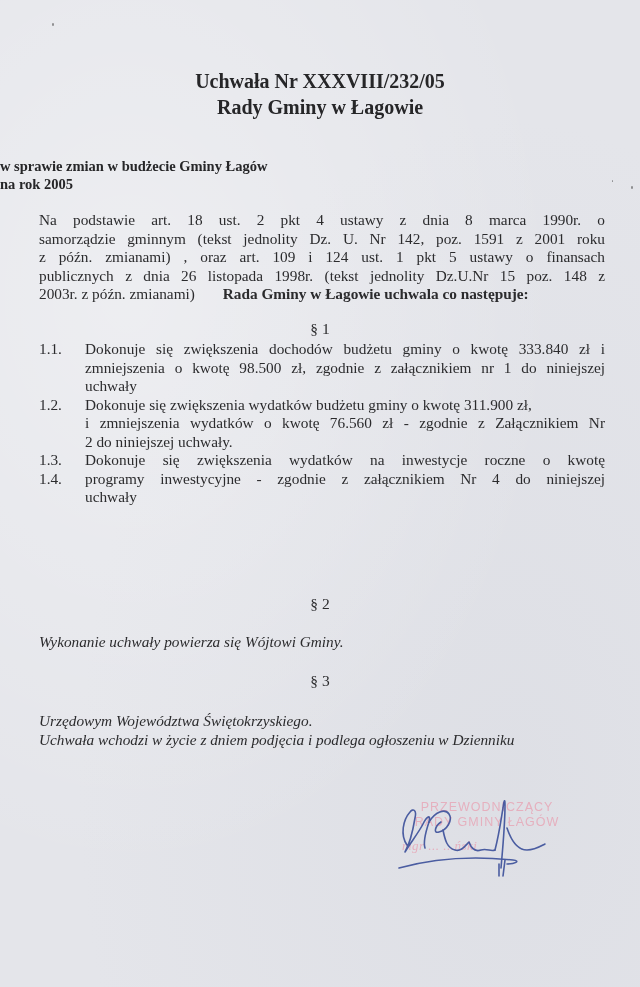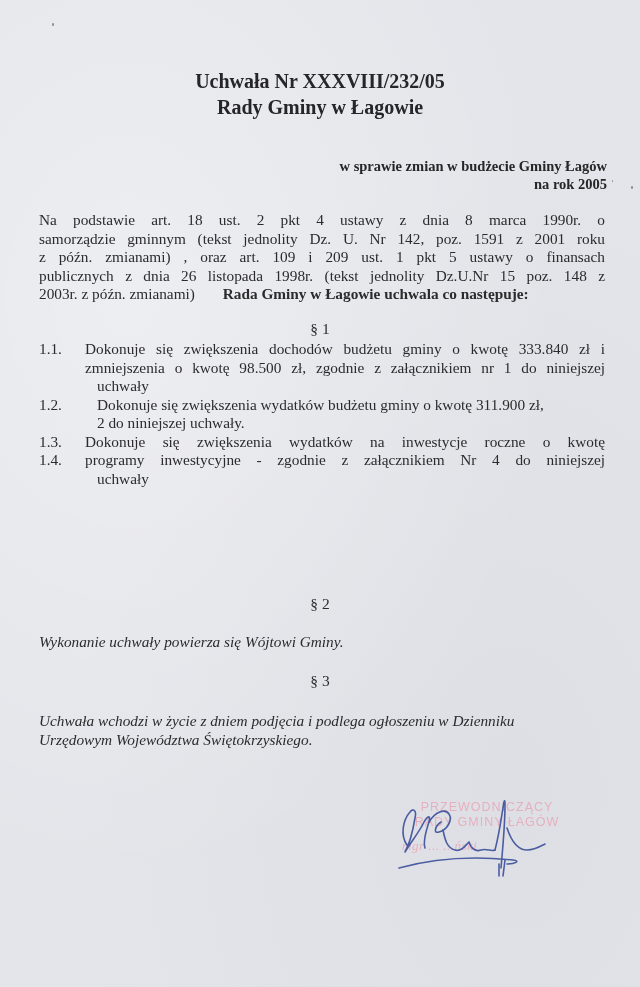--- a/index.html
+++ b/index.html
@@ -38,21 +38,21 @@
       text-align: center;
       font-weight: bold;
       font-size: 20px;
       line-height: 26px;
       color: #262628;
     }
     .subject-block {
       position: absolute;
       left: 0; width: 607px;
       top: 157px;
-      text-align: right;
+      text-align: left;
       font-weight: bold;
       font-size: 14.5px;
       line-height: 18px;
       color: #262628;
     }
     .preamble {
       position: absolute;
       left: 39px;
       width: 566px;
       top: 211px;
@@ -96,21 +96,20 @@
       width: 520px;
     }
     .item-text .line {
       display: block;
       white-space: nowrap;
       text-align: justify;
       text-align-last: justify;
     }
     .item-text .line.last {
       text-align-last: left;
-      margin-left: 12px;
     }
     .para {
       position: absolute;
       left: 39px;
       width: 566px;
       font-size: 15.3px;
       line-height: 18.6px;
     }
     .para .line { display: block; white-space: nowrap; font-style: italic; }
     .stamp {
@@ -158,40 +157,41 @@
   </div>
 
   <div class="subject-block">
     <div>w sprawie zmian w budżecie Gminy  Łagów</div>
     <div>na rok 2005</div>
   </div>
 
   <div class="preamble">
     <span class="line">Na   podstawie   art.  18  ust.  2   pkt   4   ustawy  z   dnia  8   marca   1990r.  o</span>
     <span class="line">samorządzie  gminnym  (tekst jednolity Dz. U. Nr 142, poz. 1591 z 2001 roku</span>
-    <span class="line">z późn. zmianami) ,   oraz  art.  109  i  209  ust.  1  pkt  5   ustawy  o  finansach</span>
+    <span class="line">z późn. zmianami) ,   oraz  art.  109  i  124  ust.  1  pkt  5   ustawy  o  finansach</span>
     <span class="line">publicznych z dnia 26 listopada 1998r.    (tekst jednolity Dz.U.Nr 15 poz. 148 z</span>
     <span class="line last"><span>2003r.  z późn.  zmianami) </span><b>Rada Gminy w Łagowie uchwala co następuje:</b></span>
   </div>
 
   <div class="section-mark" style="top:320px;">§ 1</div>
 
   <div class="items">
     <div class="item">
       <div class="item-num">1.1.</div>
       <div class="item-text">
         <span class="line">Dokonuje się zwiększenia dochodów budżetu gminy o kwotę 333.840 zł i</span>
         <span class="line">zmniejszenia o kwotę 98.500 zł, zgodnie z załącznikiem nr 1 do niniejszej</span>
         <span class="line last">uchwały</span>
       </div>
     </div>
     <div class="item">
       <div class="item-num">1.2.</div>
       <div class="item-text">
         <span class="line last">Dokonuje się zwiększenia wydatków budżetu gminy o kwotę 311.900  zł,</span>
+        <span class="line">i zmniejszenia wydatków o kwotę 76.560 zł - zgodnie z Załącznikiem Nr</span>
         <span class="line last">2 do niniejszej uchwały.</span>
       </div>
     </div>
     <div class="item">
       <div class="item-num">1.3.</div>
       <div class="item-text">
         <span class="line">Dokonuje  się  zwiększenia  wydatków  na   inwestycje  roczne   o  kwotę</span>
       </div>
     </div>
     <div class="item">
@@ -203,22 +203,22 @@
     </div>
   </div>
 
   <div class="section-mark" style="top:595px;">§ 2</div>
   <div class="para" style="top:633px;">
     <span class="line">Wykonanie uchwały powierza się Wójtowi Gminy.</span>
   </div>
 
   <div class="section-mark" style="top:672px;">§ 3</div>
   <div class="para" style="top:712px;">
+    <span class="line">Urzędowym Województwa Świętokrzyskiego.</span>
     <span class="line">Uchwała wchodzi w życie z dniem podjęcia i  podlega ogłoszeniu w Dzienniku</span>
-    <span class="line">Urzędowym Województwa Świętokrzyskiego.</span>
   </div>
 
   <div class="stamp">
     <div>PRZEWODNICZĄCY</div>
     <div>RADY GMINY ŁAGÓW</div>
     <div class="stamp-name">mgr  ...  ...ński</div>
   </div>
 
   <svg class="signature" viewBox="0 0 180 95">
     <g fill="none" stroke="#3b4f9a" stroke-width="1.6" stroke-linecap="round" stroke-linejoin="round" opacity="0.9">

